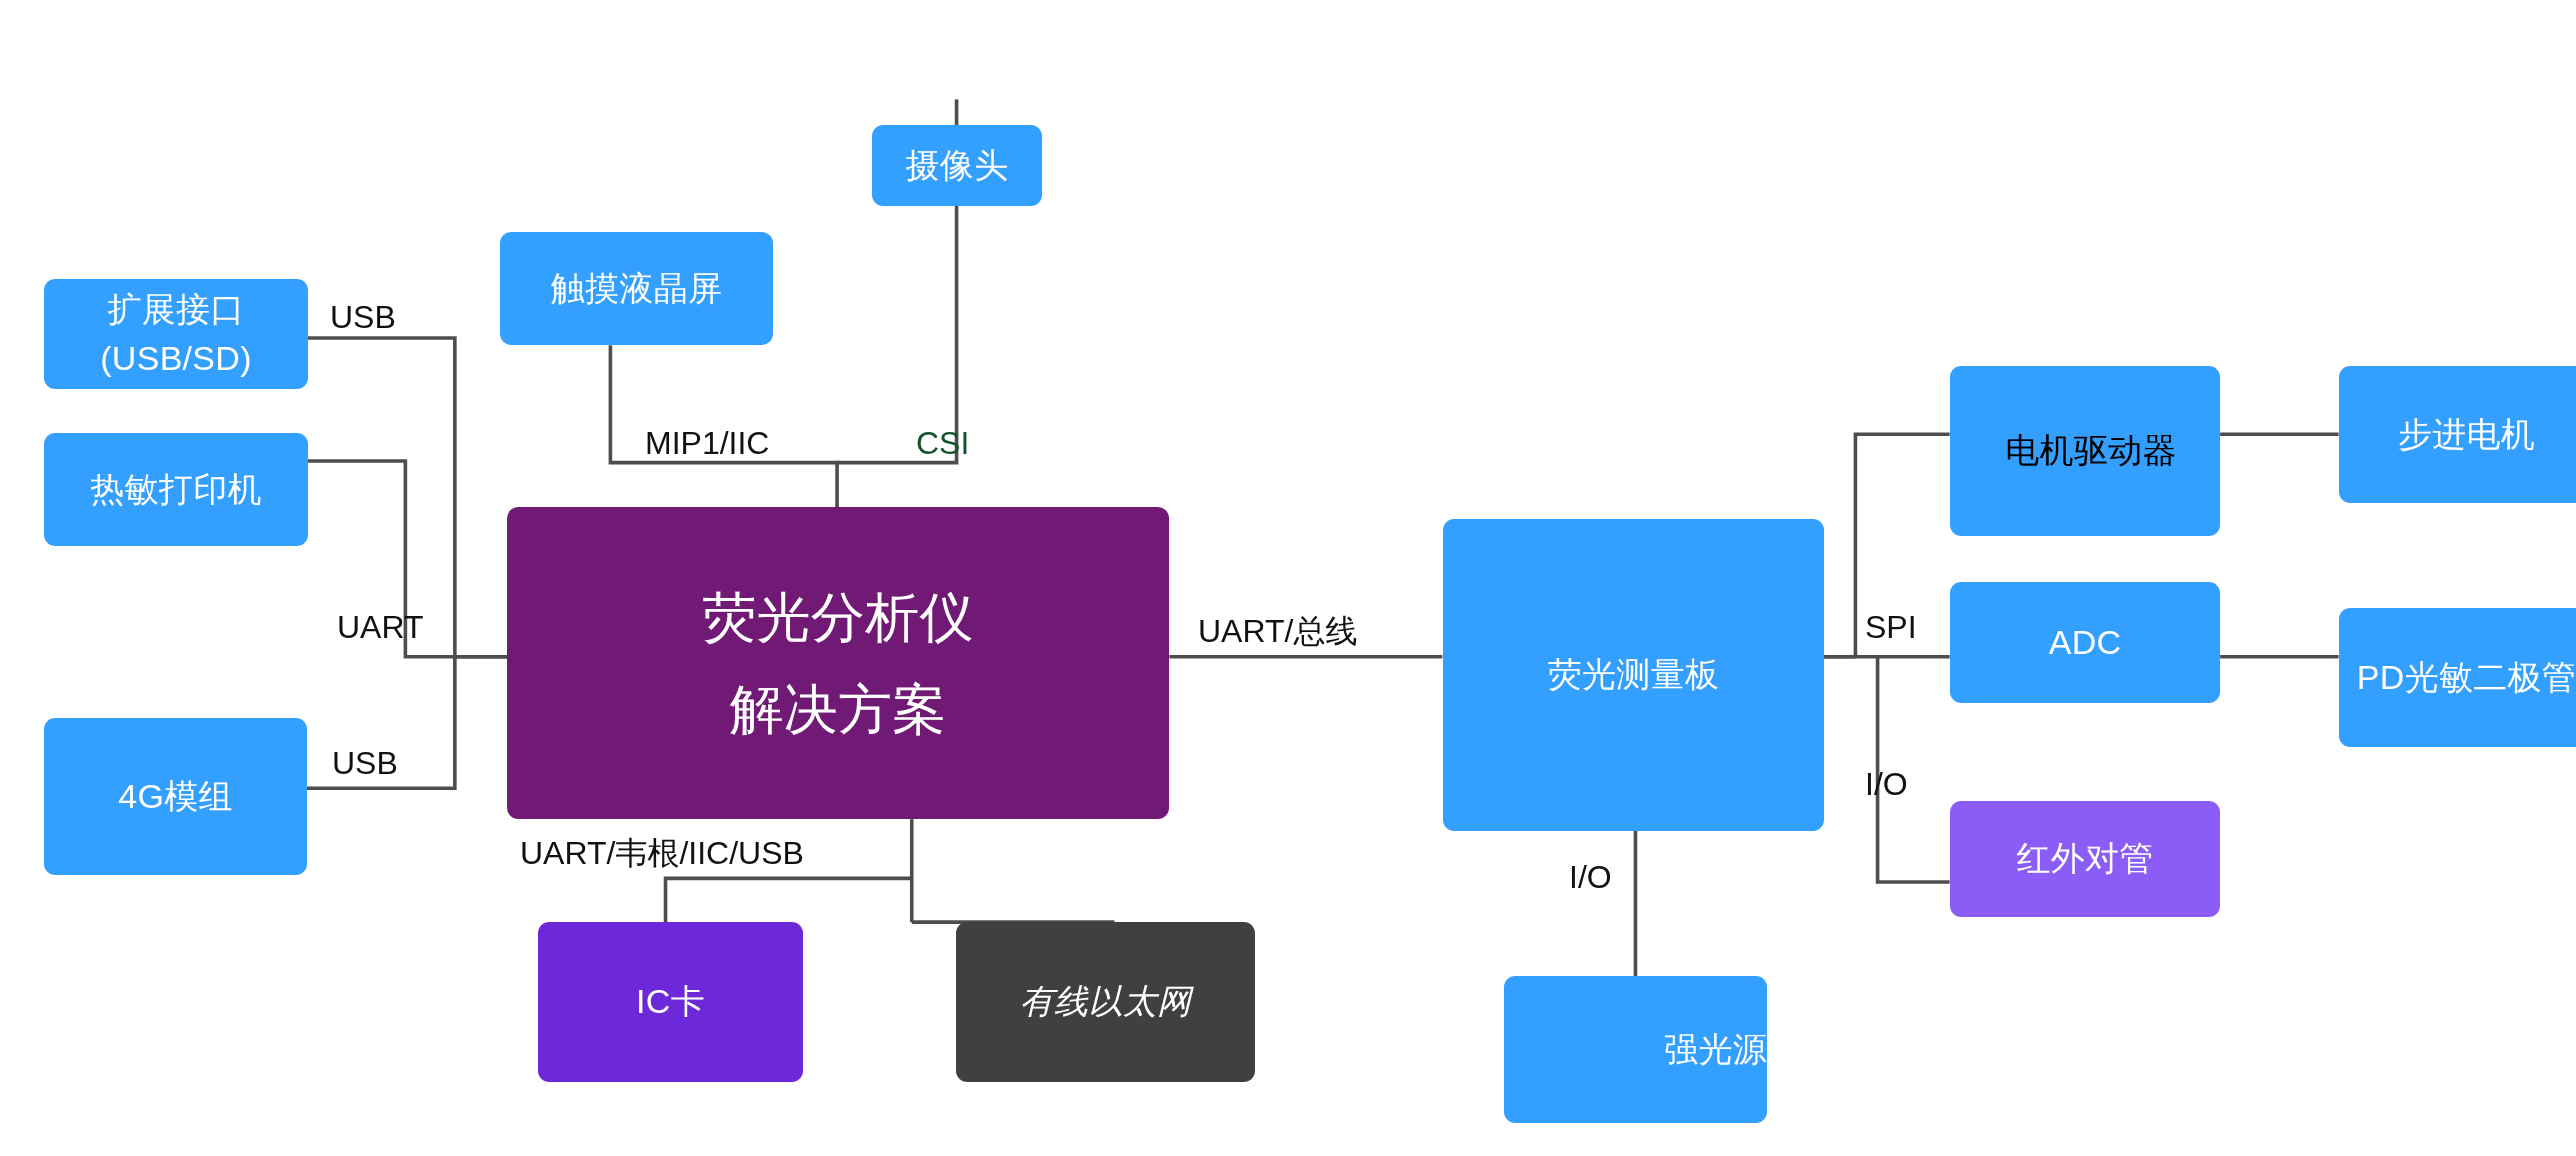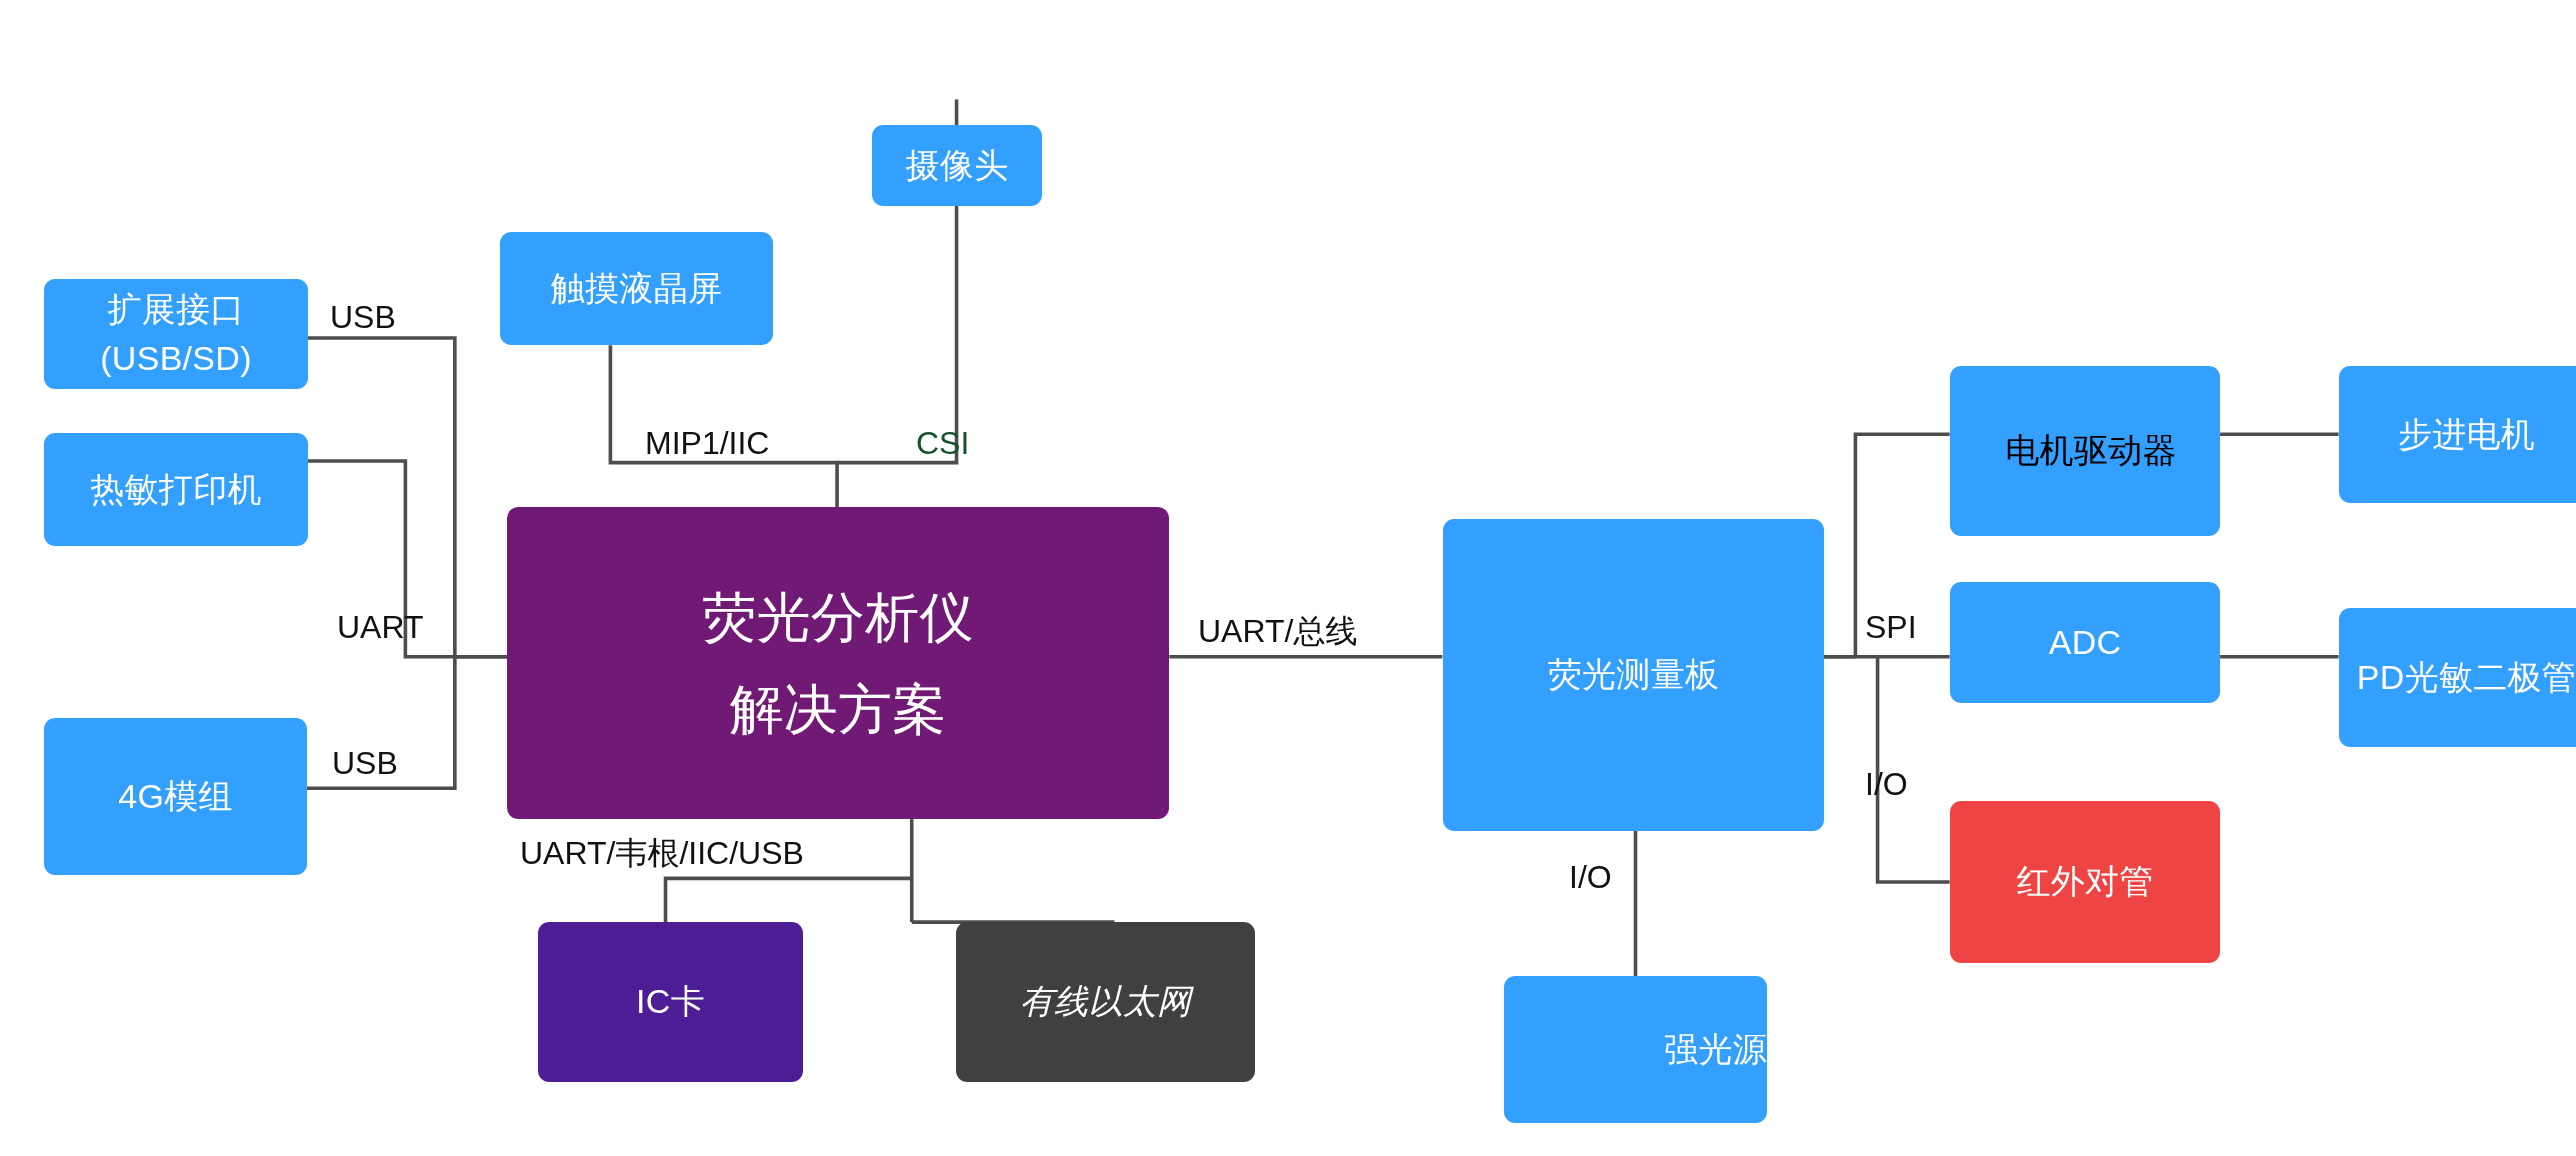--- a/index.html
+++ b/index.html
@@ -121,21 +121,21 @@
 
   <div class="node n-md" style="left: 872px; top: 125px; width: 170px; height: 81px; background: rgb(51, 159, 255); color: rgb(255, 255, 255);">
     <span class="ln">摄像头</span>
   </div>
 
   <div class="node n-hub" style="left: 507px; top: 507px; width: 662px; height: 312px; background: #701a75; color: rgb(255, 255, 255);">
     <span class="ln">荧光分析仪</span>
     <span class="ln">解决方案</span>
   </div>
 
-  <div class="node n-md" style="left: 538px; top: 922px; width: 265px; height: 160px; background: #4c1d95; color: rgb(255, 255, 255);">
+  <div class="node n-md" style="left: 538px; top: 922px; width: 265px; height: 160px; background: #6d28d9; color: rgb(255, 255, 255);">
     <span class="ln">IC卡</span>
   </div>
 
   <div class="node n-md" style="left: 956px; top: 922px; width: 299px; height: 160px; background: #404040; color: rgb(255, 255, 255); font-style: italic;">
     <span class="ln">有线以太网</span>
   </div>
 
   <div class="node n-md" style="left: 1443px; top: 507px; width: 381px; height: 312px; background: rgb(51, 159, 255); color: rgb(255, 255, 255); margin-top: 12px;">
     <span class="ln">荧光测量板</span>
   </div>
@@ -153,21 +153,21 @@
   </div>
 
   <div class="node n-md" style="left: 1950px; top: 582px; width: 270px; height: 121px; background: rgb(51, 159, 255); color: rgb(255, 255, 255);">
     <span class="ln">ADC</span>
   </div>
 
   <div class="node n-md" style="left: 2339px; top: 608px; width: 255px; height: 139px; background: rgb(51, 159, 255); color: rgb(255, 255, 255);">
     <span class="ln">PD光敏二极管</span>
   </div>
 
-  <div class="node n-md" style="left: 1950px; top: 801px; width: 270px; height: 162px; background: #ef4444; color: rgb(255, 255, 255); justify-content: center;">
+  <div class="node n-md" style="left: 1950px; top: 801px; width: 270px; height: 116px; background: #8b5cf6; color: rgb(255, 255, 255); justify-content: center;">
     <span class="ln">红外对管</span>
   </div>
 
   <div class="edge-label" style="left: 330px; top: 301px; color: rgb(17, 17, 17);">USB</div>
 
   <div class="edge-label" style="left: 337px; top: 611px; color: rgb(17, 17, 17);">UART</div>
 
   <div class="edge-label" style="left: 332px; top: 747px; color: rgb(17, 17, 17);">USB</div>
 
   <div class="edge-label" style="left: 645px; top: 427px; color: rgb(17, 17, 17);">MIP1/IIC</div>

